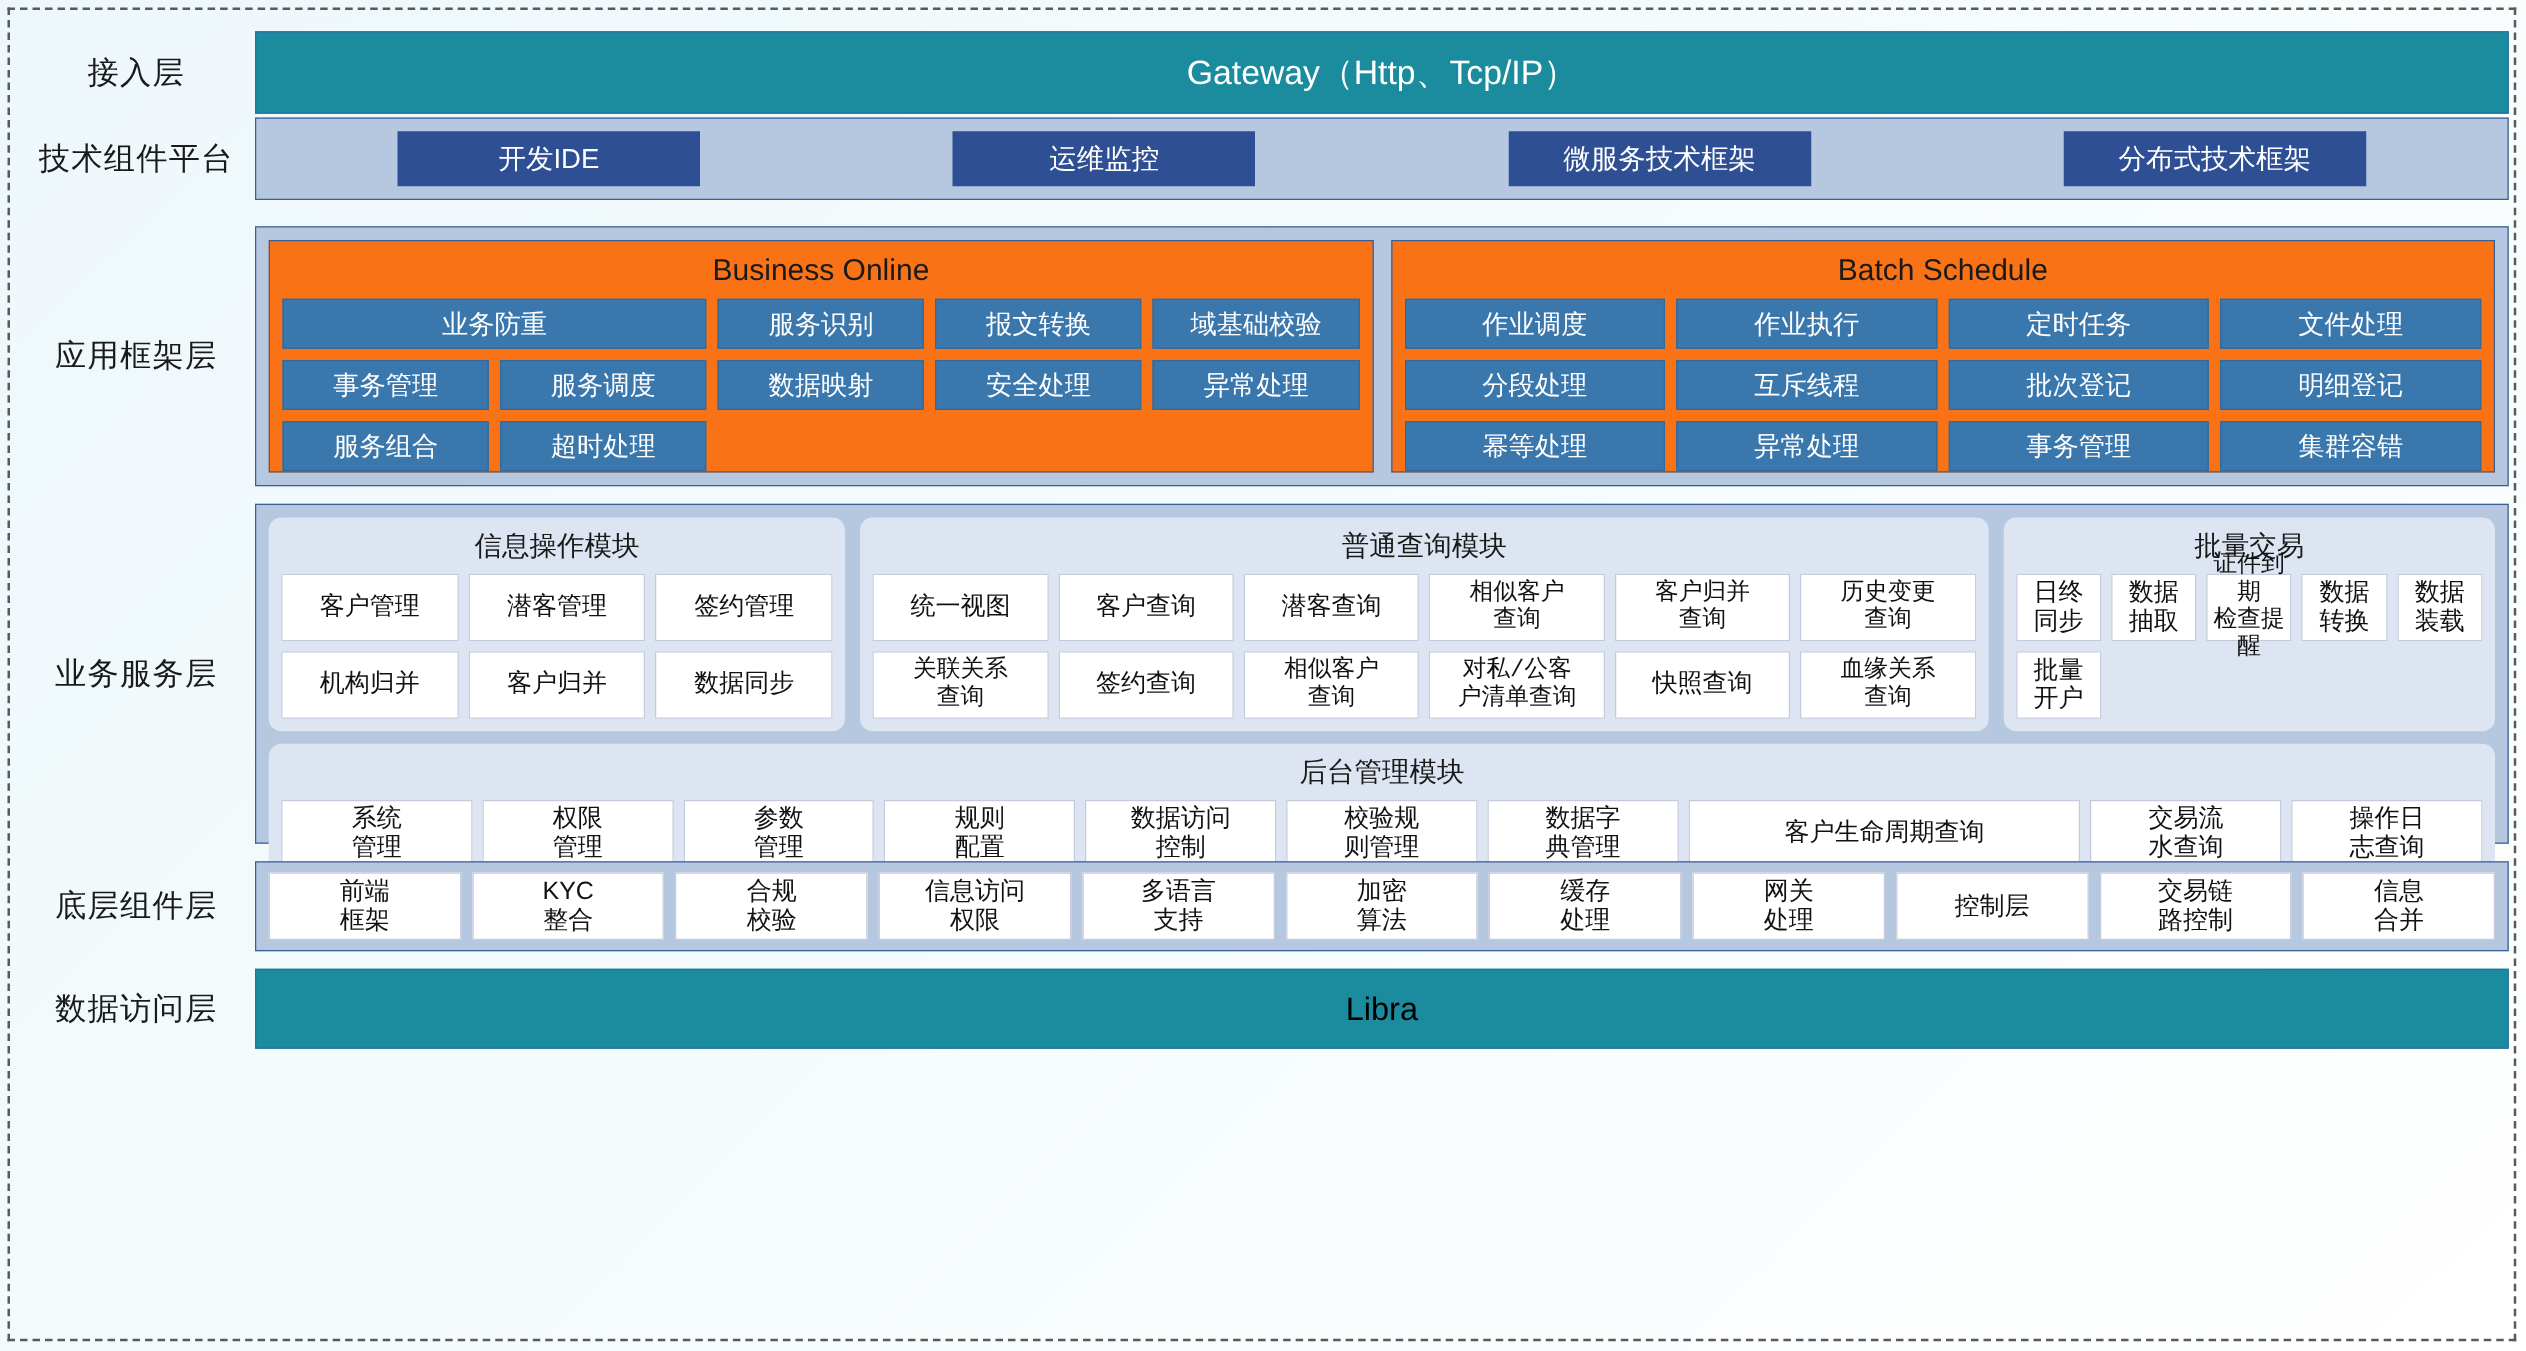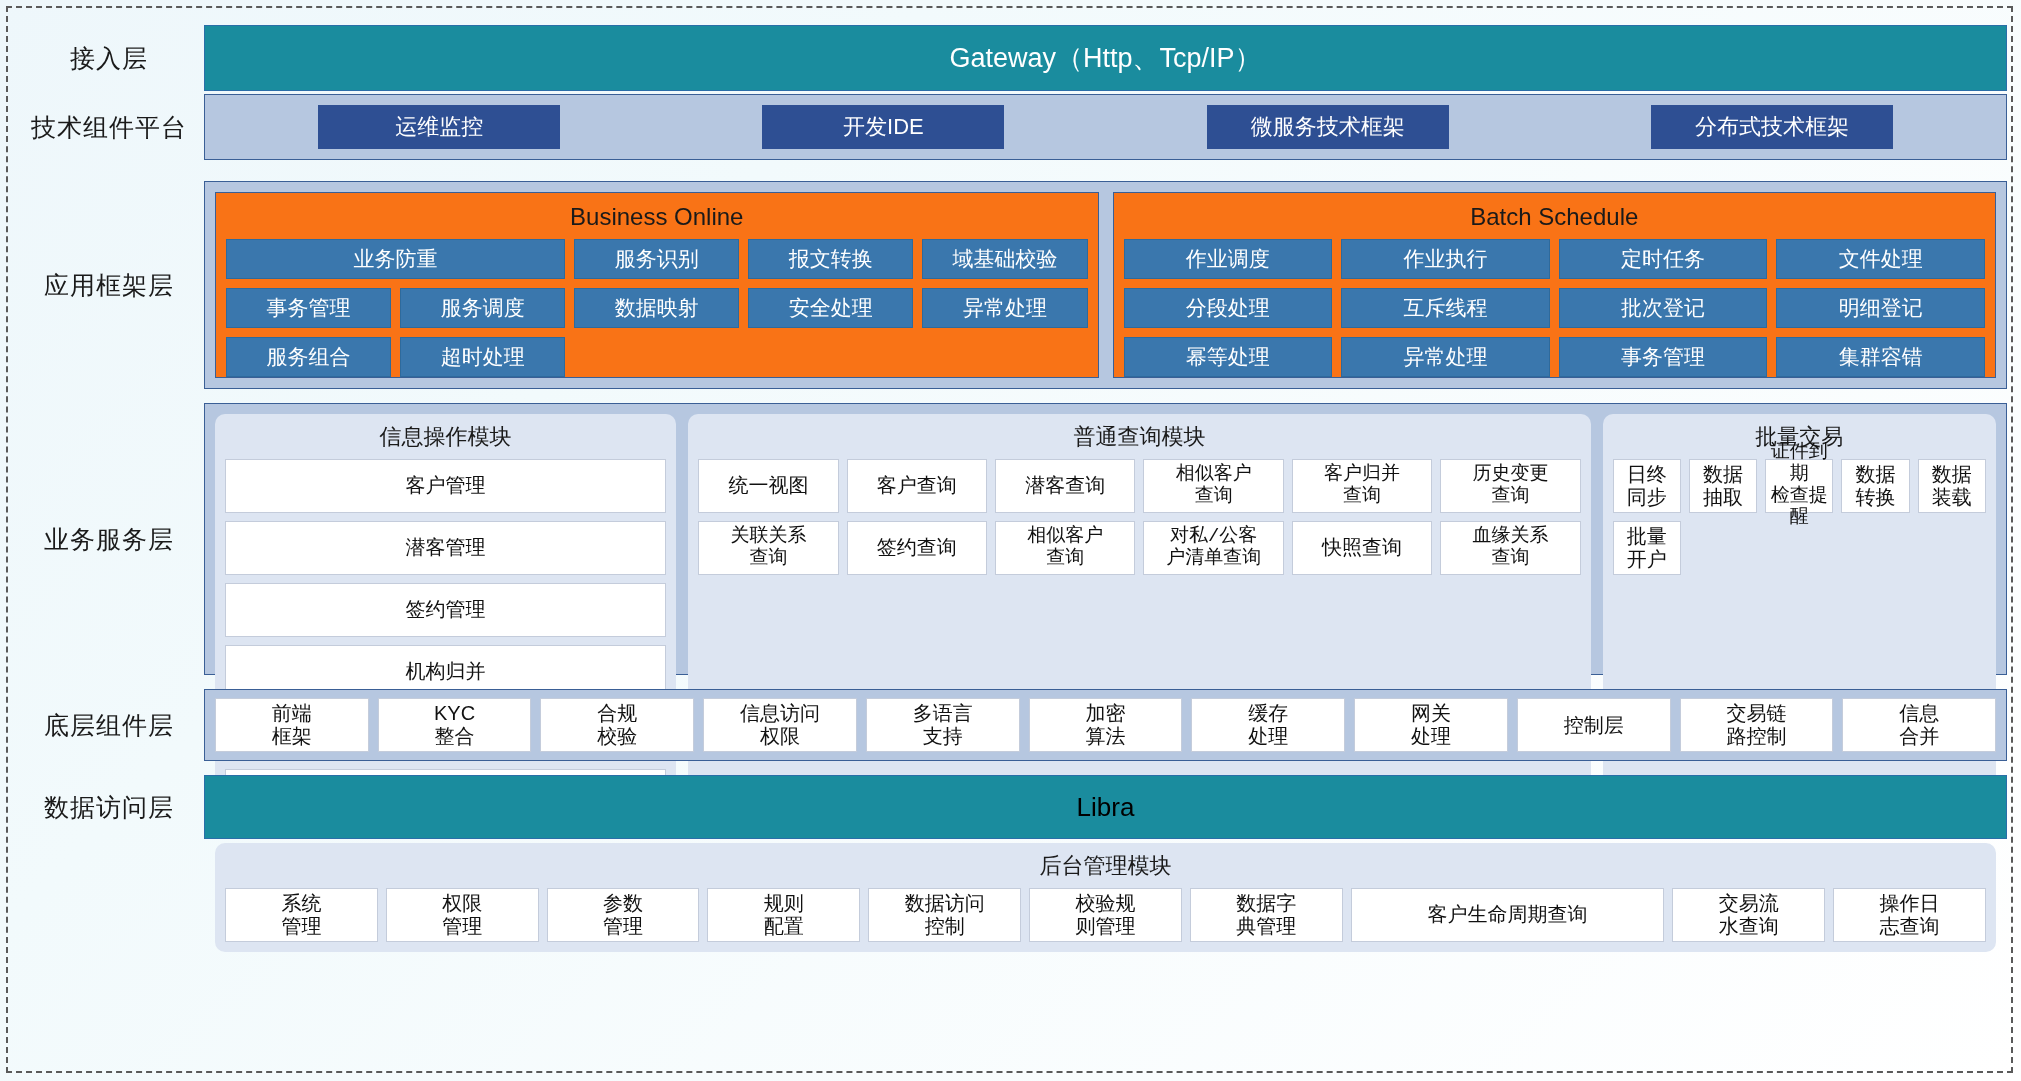--- a/index.html
+++ b/index.html
@@ -198,22 +198,22 @@
       <div class="gateway">
         <span>Gateway（Http、Tcp/IP）</span>
       </div>
     </div>
   </div>
 
   <div class="layer-row" style="top:93px; height:68px;">
     <div class="layer-label">技术组件平台</div>
     <div class="layer-body">
       <div class="tech-band" id="tech-band">
+          <div class="tech-chip">开发IDE</div>
           <div class="tech-chip">运维监控</div>
-          <div class="tech-chip">开发IDE</div>
           <div class="tech-chip">微服务技术框架</div>
           <div class="tech-chip">分布式技术框架</div>
         </div>
     </div>
   </div>
 
   <div class="layer-row" style="top:177px; height:215px;">
     <div class="layer-label">应用框架层</div>
     <div class="layer-body">
       <div class="appfw-band" id="appfw-band" style="height:208px;">
@@ -254,21 +254,21 @@
     </div>
   </div>
 
   <div class="layer-row" style="top:400px; height:277px;">
     <div class="layer-label">业务服务层</div>
     <div class="layer-body">
       <div class="biz-band" style="height:272px;">
         <div class="biz-top" id="biz-top">
             <div class="mod-panel" style="flex: 26 1 0px;">
               <div class="mod-title">信息操作模块</div>
-              <div class="mod-grid" style="grid-template-columns: repeat(1, 1fr);">
+              <div class="mod-grid" style="grid-template-columns: repeat(3, 1fr);">
                 <div class="wbox">客户管理</div>
                 <div class="wbox">潜客管理</div>
                 <div class="wbox">签约管理</div>
                 <div class="wbox">机构归并</div>
                 <div class="wbox">客户归并</div>
                 <div class="wbox">数据同步</div>
               </div>
             </div>
             <div class="mod-panel" style="flex: 52 1 0px;">
               <div class="mod-title">普通查询模块</div>

